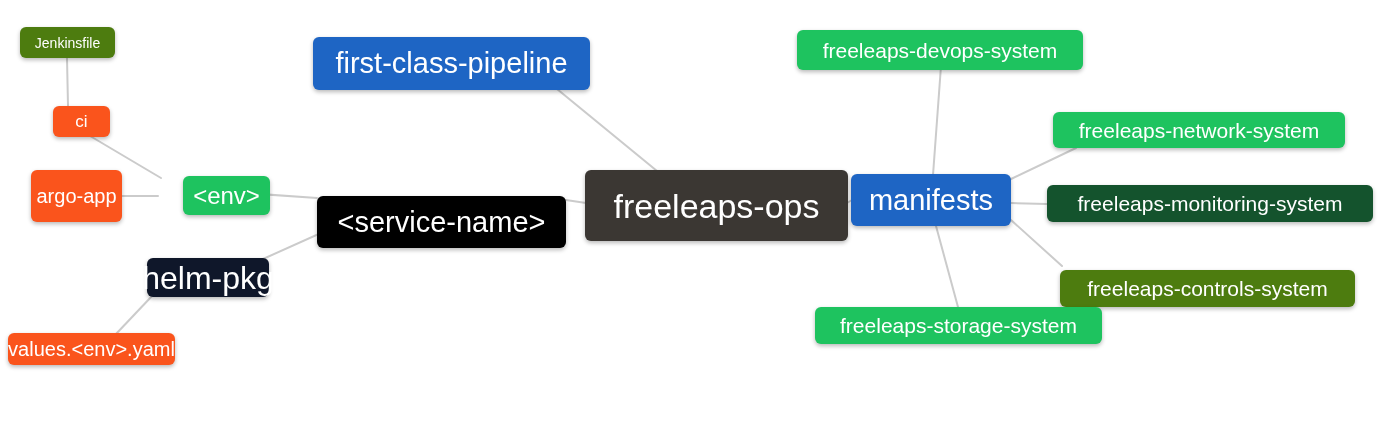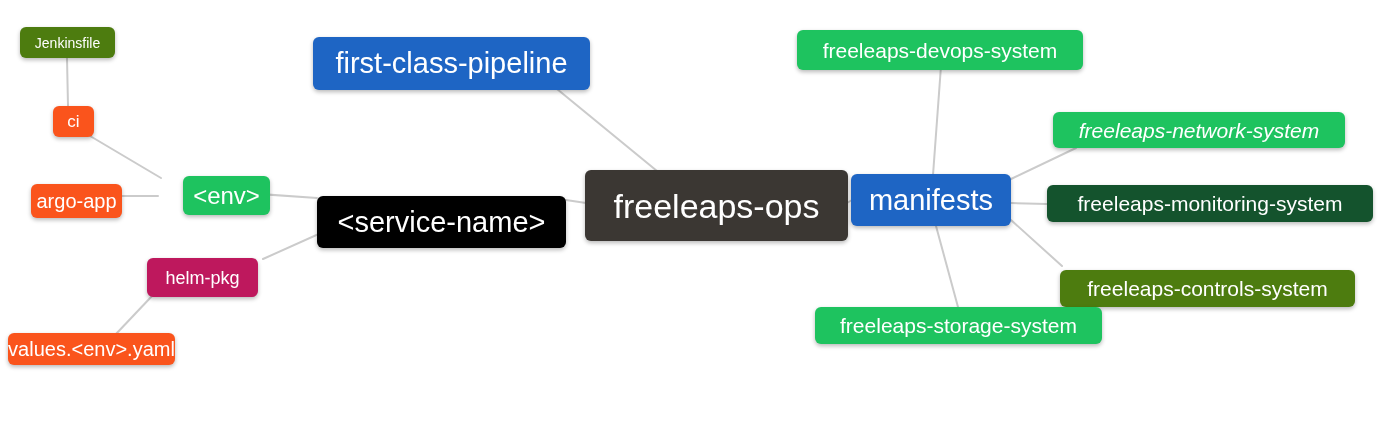--- a/index.html
+++ b/index.html
@@ -53,28 +53,28 @@
       <line x1="566" y1="200" x2="586" y2="203" stroke="#cbcbcb" stroke-width="2" stroke-linecap="round"></line>
       <line x1="847" y1="203" x2="852" y2="200" stroke="#cbcbcb" stroke-width="2" stroke-linecap="round"></line>
       <line x1="933" y1="175" x2="941" y2="66" stroke="#cbcbcb" stroke-width="2" stroke-linecap="round"></line>
       <line x1="1009" y1="180" x2="1076" y2="148" stroke="#cbcbcb" stroke-width="2" stroke-linecap="round"></line>
       <line x1="1011" y1="203" x2="1047" y2="204" stroke="#cbcbcb" stroke-width="2" stroke-linecap="round"></line>
       <line x1="1011" y1="220" x2="1062" y2="266" stroke="#cbcbcb" stroke-width="2" stroke-linecap="round"></line>
       <line x1="936" y1="226" x2="958" y2="307" stroke="#cbcbcb" stroke-width="2" stroke-linecap="round"></line>
     </svg>
   <div id="nodes-layer">
       <div class="node" style="left: 20px; top: 27px; width: 95px; height: 31px; font-size: 14px; background: #4d7c0f;">Jenkinsfile</div>
-      <div class="node" style="left: 53px; top: 106px; width: 41px; height: 31px; font-size: 17px; background: rgb(250, 84, 28);">ci</div>
-      <div class="node" style="left: 31px; top: 184px; width: 91px; height: 34px; font-size: 20px; background: rgb(250, 84, 28);">argo-app</div>
+      <div class="node" style="left: 53px; top: 106px; width: 57px; height: 31px; font-size: 17px; background: rgb(250, 84, 28);">ci</div>
+      <div class="node" style="left: 31px; top: 170px; width: 91px; height: 52px; font-size: 20px; background: rgb(250, 84, 28);">argo-app</div>
       <div class="node" style="left: 158px; top: 176px; width: 87px; height: 39px; font-size: 24px; background: rgb(30, 195, 95); margin-left: 25px;">&lt;env&gt;</div>
-      <div class="node" style="left: 147px; top: 258px; width: 111px; height: 39px; font-size: 18px; background: #be185d;">helm-pkg</div>
+      <div class="node" style="left: 147px; top: 258px; width: 122px; height: 39px; font-size: 32px; background: #0f172a;">helm-pkg</div>
       <div class="node" style="left: 8px; top: 333px; width: 167px; height: 32px; font-size: 20px; background: rgb(250, 84, 28); text-align: center;">values.&lt;env&gt;.yaml</div>
       <div class="node" style="left: 313px; top: 37px; width: 277px; height: 53px; font-size: 29px; background: rgb(30, 101, 196);">first-class-pipeline</div>
       <div class="node" style="left: 317px; top: 172px; width: 249px; height: 52px; font-size: 29px; background: #000000; margin-top: 24px;">&lt;service-name&gt;</div>
       <div class="node" style="left: 585px; top: 170px; width: 263px; height: 71px; font-size: 34px; background: rgb(59, 55, 51);">freeleaps-ops</div>
       <div class="node" style="left: 851px; top: 174px; width: 160px; height: 52px; font-size: 29px; background: rgb(30, 101, 196);">manifests</div>
       <div class="node" style="left: 797px; top: 30px; width: 286px; height: 40px; font-size: 21px; background: rgb(30, 195, 95);">freeleaps-devops-system</div>
-      <div class="node" style="left: 1053px; top: 112px; width: 292px; height: 36px; font-size: 21px; background: rgb(30, 195, 95); font-style: italic;">freeleaps-network-system</div>
+      <div class="node" style="left: 1053px; top: 112px; width: 292px; height: 36px; font-size: 21px; background: rgb(30, 195, 95);">freeleaps-network-system</div>
       <div class="node" style="left: 1047px; top: 185px; width: 326px; height: 37px; font-size: 21px; background: #14532d;">freeleaps-monitoring-system</div>
       <div class="node" style="left: 1060px; top: 258px; width: 295px; height: 37px; font-size: 21px; background: #4d7c0f; margin-top: 12px;">freeleaps-controls-system</div>
       <div class="node" style="left: 815px; top: 307px; width: 287px; height: 37px; font-size: 21px; background: rgb(30, 195, 95);">freeleaps-storage-system</div>
     </div>
 </div>
 
 </body></html>

